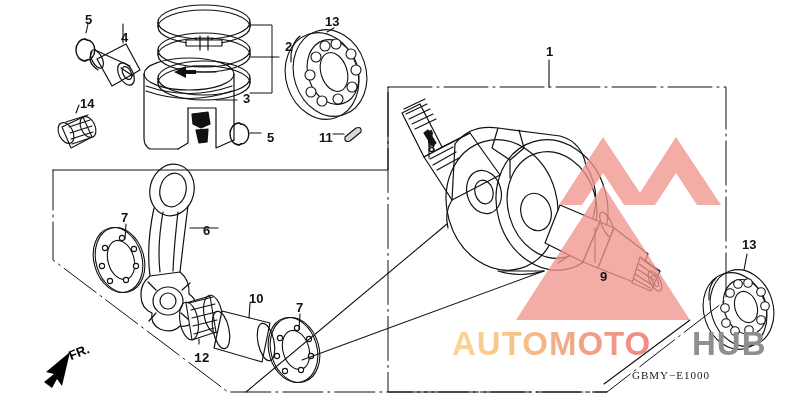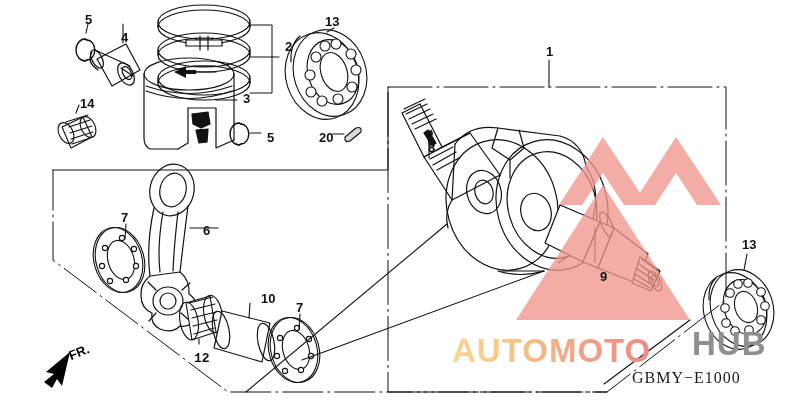--- a/index.html
+++ b/index.html
@@ -4,21 +4,21 @@
 <style>
   html,body{margin:0;padding:0;background:#ffffff;}
   body{width:800px;height:400px;overflow:hidden;
        font-family:"Liberation Sans",sans-serif;}
   #stage{position:relative;width:800px;height:400px;background:#fff;}
   #stage svg{position:absolute;left:0;top:0;}
   .num{position:absolute;font-family:"Liberation Sans",sans-serif;
        font-size:13px;font-weight:bold;color:#111;line-height:1;
        letter-spacing:0px;}
   .partcode{position:absolute;font-family:"Liberation Serif",serif;
-       font-size:16px;color:#1a1a1a;letter-spacing:1.0px;}
+       font-size:11px;color:#1a1a1a;letter-spacing:1.0px;}
   .frtxt{position:absolute;font-family:"Liberation Sans",sans-serif;
        font-size:13px;font-weight:bold;color:#000;
        transform:rotate(-22deg);transform-origin:left bottom;}
   .wm{position:absolute;pointer-events:none;}
   .wmtext{position:absolute;font-family:"Liberation Sans",sans-serif;
        font-weight:bold;font-size:33px;letter-spacing:1px;white-space:nowrap;}
 </style>
 </head>
 <body>
 
@@ -322,37 +322,37 @@
       <path d="M603 137 L648 205 L624 205 L603 173 L582 205 L559 205 Z"></path>
       <path d="M676 137 L721 205 L697 205 L676 173 L655 205 L632 205 Z"></path>
       <path d="M603 185 L690 320 L516 320 Z
                M603 228 L652 302 L556 302 Z"></path>
       <path d="M470 327 L712 327 L712 348 L470 348 Z" opacity="0"></path>
     </g>
   </svg>
 
   <div class="wmtext" style="left:452px;top:325px;
               background:linear-gradient(90deg,#f9d694 0%,#f7c284 34%,#f2a489 62%,#ef8a84 100%);
-              -webkit-background-clip:text;background-clip:text;color:transparent;margin-top:7px;">AUTOMOTO</div>
+              -webkit-background-clip:text;background-clip:text;color:transparent;">AUTOMOTO</div>
   <div class="wmtext" style="left:692px;top:325px;color:#8f8f8f;">HUB</div>
 
   <div id="callout-layer">
       <div class="num" style="left: 546px; top: 45px;">1</div>
       <div class="num" style="left: 285px; top: 40px;">2</div>
       <div class="num" style="left: 243px; top: 92px;">3</div>
       <div class="num" style="left: 121px; top: 31px;">4</div>
       <div class="num" style="left: 85px; top: 13px;">5</div>
       <div class="num" style="left: 267px; top: 131px;">5</div>
       <div class="num" style="left: 203px; top: 224px;">6</div>
       <div class="num" style="left: 121px; top: 211px;">7</div>
       <div class="num" style="left: 296px; top: 301px;">7</div>
       <div class="num" style="left: 428px; top: 141px;">8</div>
       <div class="num" style="left: 600px; top: 270px;">9</div>
-      <div class="num" style="left: 261px; top: 292px;">10</div>
-      <div class="num" style="left: 319px; top: 131px;">20</div>
+      <div class="num" style="left: 249px; top: 292px;">10</div>
+      <div class="num" style="left: 319px; top: 131px;">11</div>
       <div class="num" style="left: 194px; top: 352px; font-family: Liberation Mono, monospace;">12</div>
       <div class="num" style="left: 325px; top: 15px;">13</div>
       <div class="num" style="left: 742px; top: 238px;">13</div>
       <div class="num" style="left: 80px; top: 97px;">14</div>
     </div>
 
   <div class="frtxt" style="left:72px;top:348px;">FR.</div>
 
   <div class="partcode" style="left:632px;top:369px;">GBMY−E1000</div>
 

